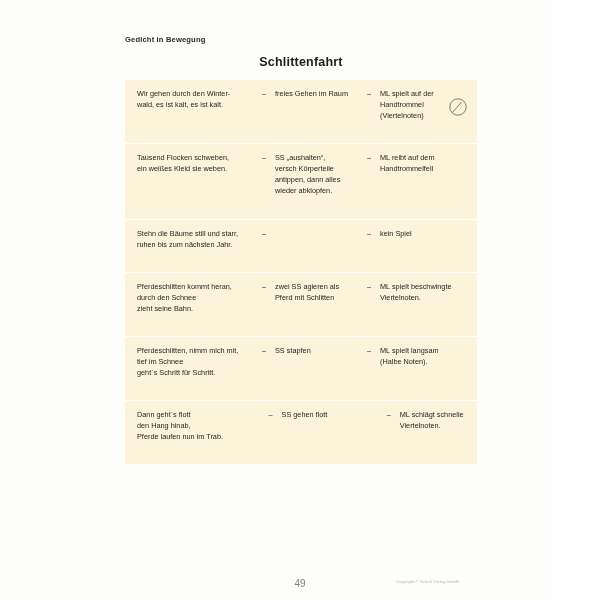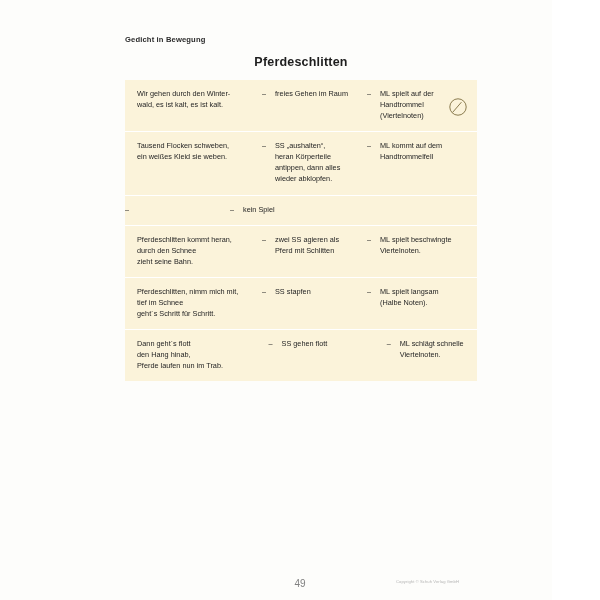--- a/index.html
+++ b/index.html
@@ -52,21 +52,21 @@
     top: 80px;
     width: 352px;
     background: #fbf3da;
   }
 
   .row {
     position: relative;
     display: flex;
     align-items: flex-start;
     box-sizing: border-box;
-    padding: 8px 0 10px 0;
+    padding: 8px 0 22px 0;
     border-bottom: 1.5px solid #ffffff;
   }
   .row:last-child {
     border-bottom: none;
     gap: 32px;
   }
 
   .col {
     box-sizing: border-box;
     font-size: 7.3px;
@@ -134,21 +134,21 @@
     letter-spacing: 0.1px;
   }
 </style>
 </head>
 <body>
 
 <div class="page">
 
   <div class="running-head">Gedicht in Bewegung</div>
 
-  <div class="page-title">Pferdeschlitten</div>
+  <div class="page-title">Schlittenfahrt</div>
 
   <div class="table">
       <div class="row">
         <div class="col col-text">
           <span class="line">Wir gehen durch den Winter-</span>
           <span class="line">wald, es ist kalt, es ist kalt.</span>
         </div>
         <div class="col col-action">
           <span class="dash">–</span>
           <div>
@@ -170,34 +170,38 @@
       </div>
       <div class="row">
         <div class="col col-text">
           <span class="line">Tausend Flocken schweben,</span>
           <span class="line">ein weißes Kleid sie weben.</span>
         </div>
         <div class="col col-action">
           <span class="dash">–</span>
           <div>
             <span class="line">SS „aushalten“,</span>
-            <span class="line">heran Körperteile</span>
+            <span class="line">versch Körperteile</span>
             <span class="line">antippen, dann alles</span>
             <span class="line">wieder abklopfen.</span>
           </div>
         </div>
         <div class="col col-music">
           <span class="dash">–</span>
           <div>
-            <span class="line">ML kommt auf dem</span>
+            <span class="line">ML reibt auf dem</span>
             <span class="line">Handtrommelfell</span>
           </div>
         </div>
       </div>
       <div class="row">
+        <div class="col col-text">
+          <span class="line">Stehn die Bäume still und starr,</span>
+          <span class="line">ruhen bis zum nächsten Jahr.</span>
+        </div>
         <div class="col col-action">
           <span class="dash">–</span>
         </div>
         <div class="col col-music">
           <span class="dash">–</span>
           <div>
             <span class="line">kein Spiel</span>
           </div>
         </div>
       </div>

